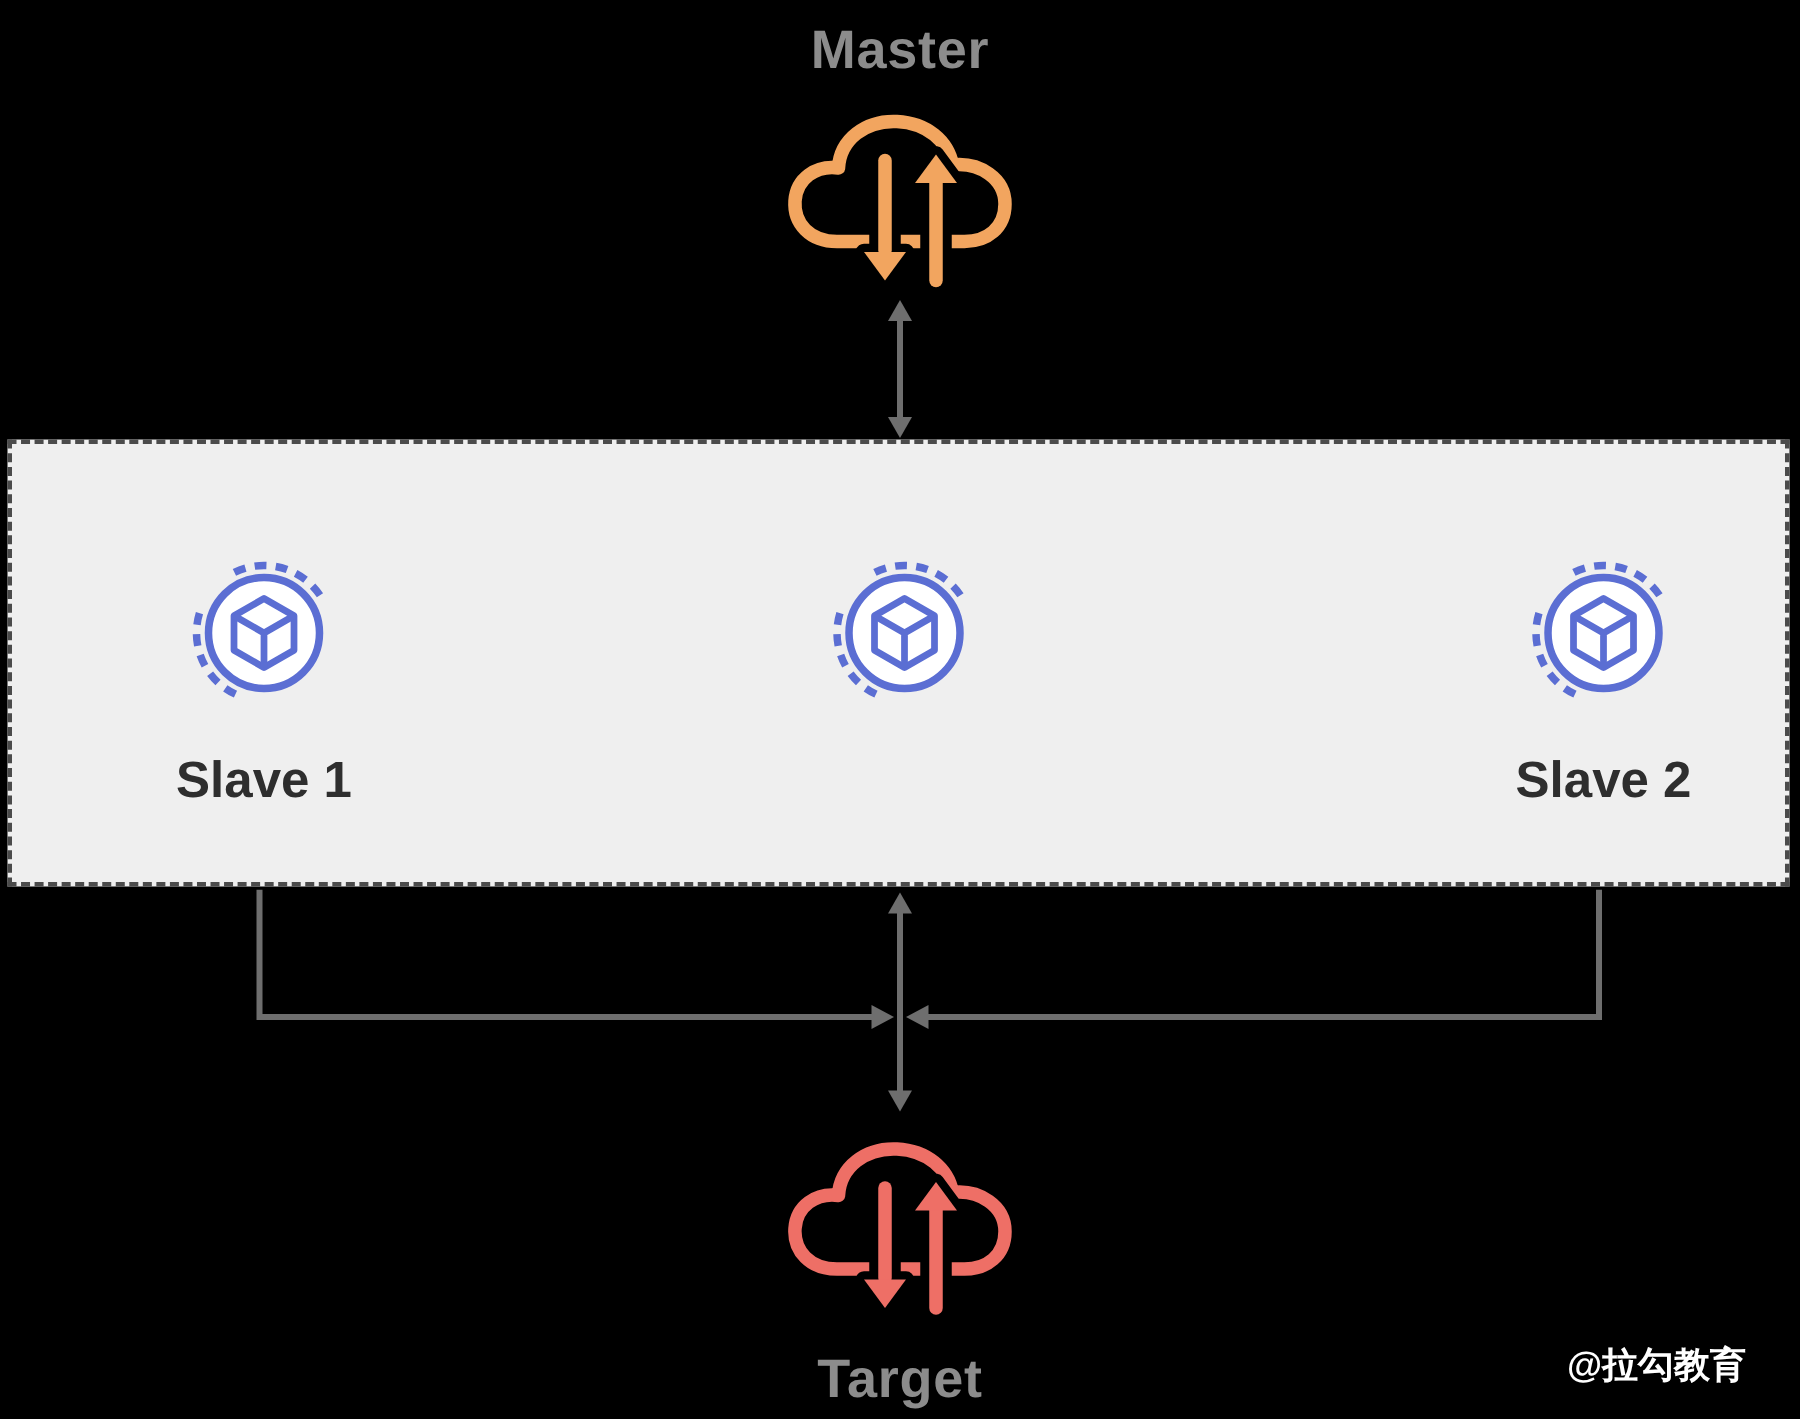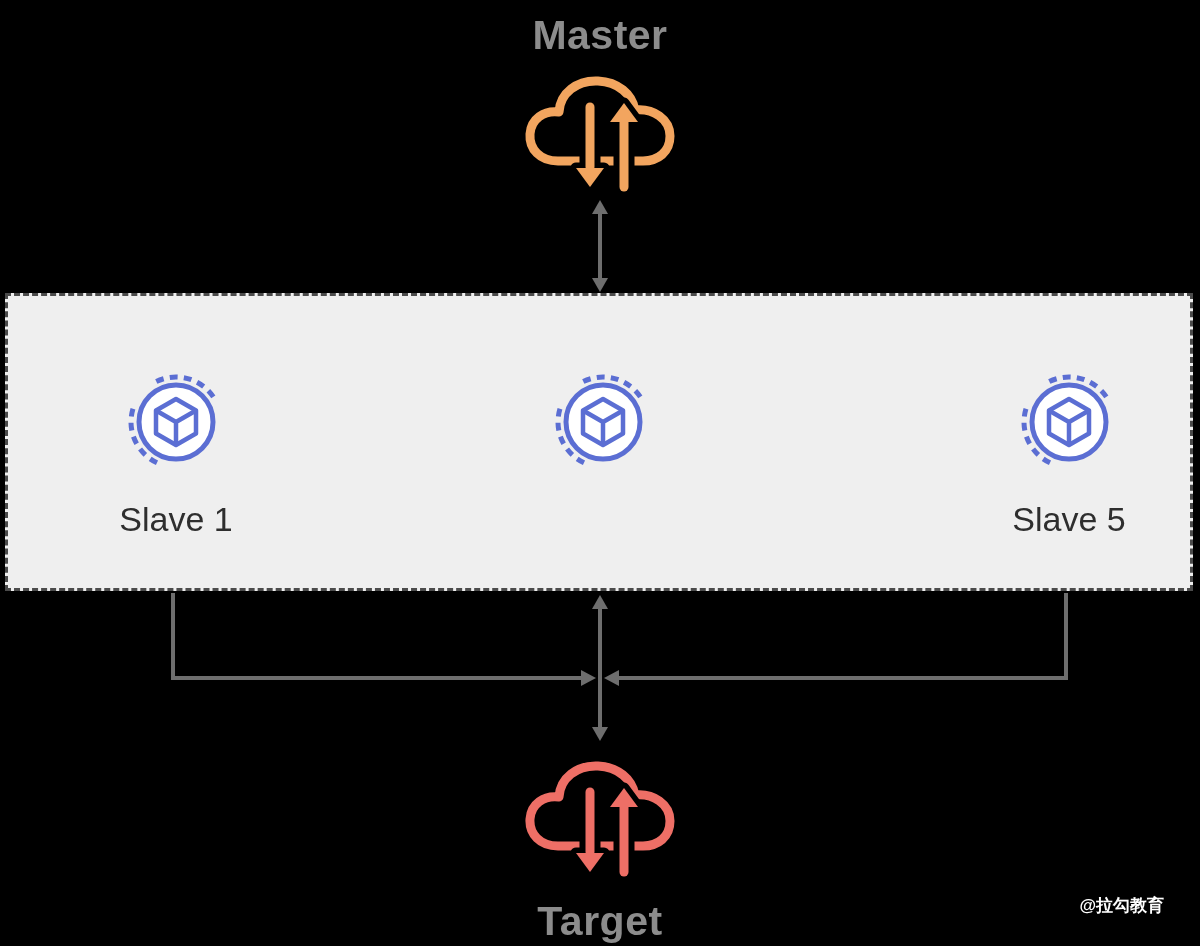--- a/index.html
+++ b/index.html
@@ -8,21 +8,21 @@
     width: 1200px;
     height: 946px;
     background: var(--background);
     font-family: "Liberation Sans", sans-serif;
     overflow: hidden;
   }
   .heading {
     position: absolute;
     width: 100%;
     text-align: center;
-    font-size: 41px;
+    font-size: 36px;
     font-weight: bold;
     color: var(--heading-gray);
     letter-spacing: 0.5px;
   }
   .master-label { top: 12px; }
   .target-label { top: 898px; }
 
   .cloud { position: absolute; width: 160px; height: 150px; }
   .master-cloud { left: 520px; top: 55px;  color: var(--master-cloud); }
   .target-cloud { left: 520px; top: 740px; color: var(--target-cloud); }
@@ -36,33 +36,33 @@
     box-sizing: border-box;
   }
   .node { position: absolute; top: 76px; width: 240px; text-align: center; }
   .node-1 { left: 48px; }
   .node-2 { left: 475px; }
   .node-3 { left: 941px; }
   .node svg { width: 100px; height: 100px; color: var(--node-blue); }
   .node-label {
     margin-top: 24px;
     font-size: 34px;
-    font-weight: normal;
+    font-weight: bold;
     color: var(--slave-label);
     text-align: center;
   }
 
   .master-link  { position: absolute; left: 578px; top: 198px; }
   .bottom-links { position: absolute; left: 0; top: 593px; }
 
   .watermark {
     position: absolute;
     right: 36px; top: 894px;
     color: var(--watermark-white);
-    font-size: 17px;
+    font-size: 24px;
     font-weight: bold;
   }
 
   
   .cloud-outline { fill: none; stroke: currentColor; stroke-width: 9; stroke-linejoin: round; stroke-linecap: round; }
   .halo-line { fill: none; stroke: var(--background); stroke-width: 21; }
   .halo-head { fill: var(--background); stroke: var(--background); stroke-width: 11; stroke-linejoin: round; }
   .arrow-line { fill: none; stroke: currentColor; stroke-width: 9; stroke-linecap: round; }
   .arrow-head { fill: currentColor; stroke: none; }
   .node-ring { fill: var(--node-fill); stroke: currentColor; stroke-width: 5; }
@@ -123,21 +123,21 @@
     </div>
     <div class="node node-2">
       <svg viewBox="0 0 100 100">
           <use href="#node-icon"></use>
         </svg>
     </div>
     <div class="node node-3">
       <svg viewBox="0 0 100 100">
           <use href="#node-icon"></use>
         </svg>
-      <div class="node-label">Slave 5</div>
+      <div class="node-label">Slave 2</div>
     </div>
   </div>
 
   <svg class="bottom-links" width="1200" height="160" viewBox="0 0 1200 160">
 
     <path class="gray-line" d="M173 0 L173 85 L582 85"></path>
     <polygon class="gray-head" points="596,85 581,77 581,93"></polygon>
 
     <path class="gray-line" d="M1066 0 L1066 85 L618 85"></path>
     <polygon class="gray-head" points="604,85 619,77 619,93"></polygon>

